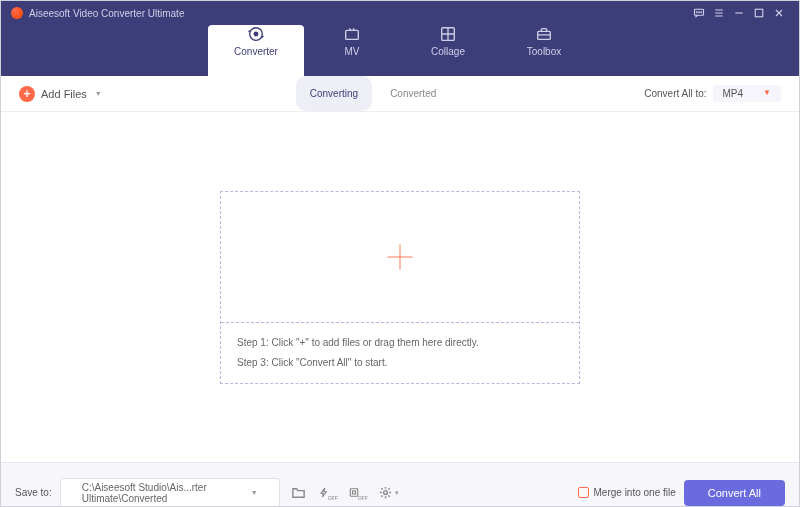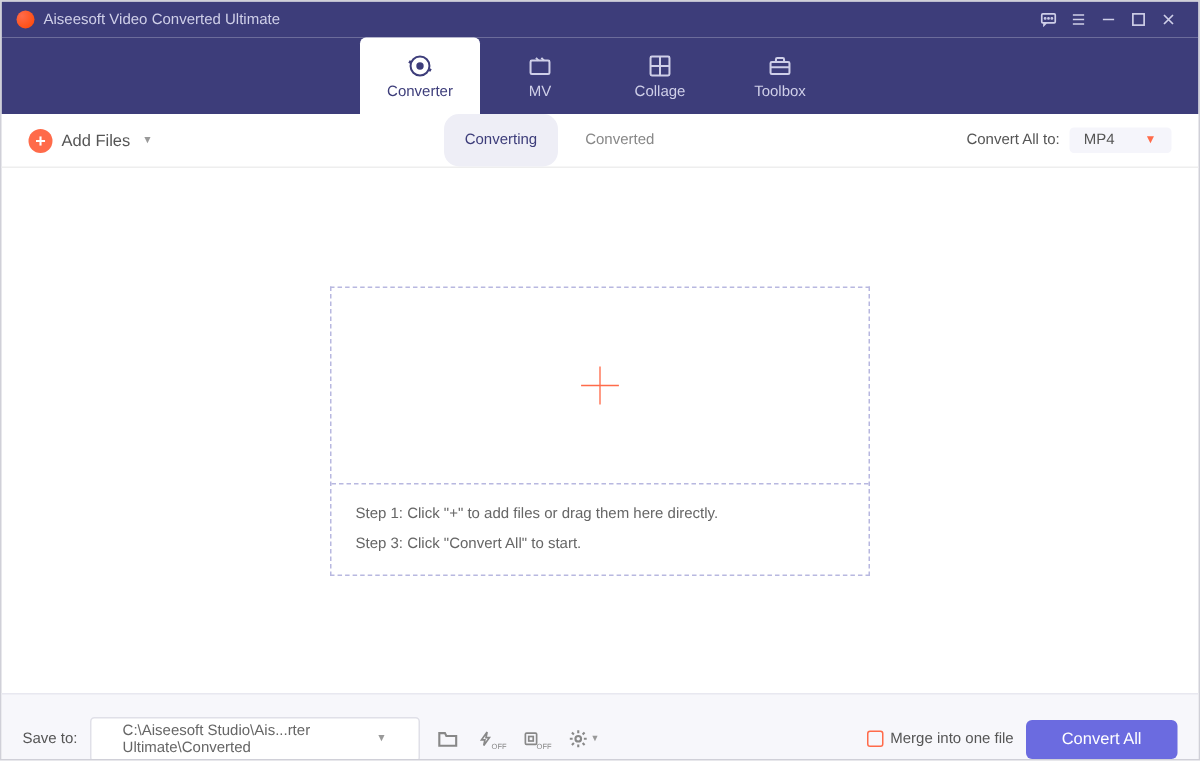--- a/index.html
+++ b/index.html
@@ -3,21 +3,21 @@
 <meta charset="utf-8">
 <style>
 *{margin:0;padding:0;box-sizing:border-box;font-family:Arial,sans-serif}
 body{width:800px;height:507px;background:#fff;overflow:hidden;border:1px solid #d0d0d8}
 .titlebar{height:24px;background:#3d3d7a;display:flex;align-items:center;padding:0 10px;color:#cfcfe8;font-size:10px}
 .titlebar .logo{width:12px;height:12px;border-radius:50%;background:radial-gradient(circle at 30% 30%,#ff6b4a,#ff4500);margin-right:6px}
 .titlebar .spacer{flex:1}
 .titlebar .winbtn{width:20px;height:20px;display:flex;align-items:center;justify-content:center;cursor:pointer;color:#cfcfe8}
 .titlebar svg{width:12px;height:12px;stroke:#cfcfe8;fill:none;stroke-width:1.5}
 .navbar{height:51px;background:#3d3d7a;display:flex;justify-content:center;gap:0}
-.navtab{width:80px;display:flex;flex-direction:column;align-items:center;justify-content:center;color:#cfcfe8;font-size:10px;cursor:pointer;gap:3px}
+.navtab{width:96px;display:flex;flex-direction:column;align-items:center;justify-content:flex-start;color:#cfcfe8;font-size:10px;cursor:pointer;gap:3px}
 .navtab.active{background:#fff;color:#3d3d7a;border-radius:4px 4px 0 0}
 .navtab svg{width:18px;height:18px;stroke:currentColor;fill:none;stroke-width:1.5}
 .toolbar{height:36px;display:flex;align-items:center;padding:0 18px;border-bottom:1px solid #eee}
 .addbtn{display:flex;align-items:center;gap:6px;font-size:11px;color:#555;cursor:pointer}
 .addbtn .plus{width:16px;height:16px;border-radius:50%;background:#ff6b4a;color:#fff;display:flex;align-items:center;justify-content:center;font-size:12px;font-weight:bold}
 .addbtn .drop{font-size:7px;color:#999;margin-left:2px}
 .toolbar .center{flex:1;display:flex;justify-content:center}
 .segbtn{display:flex;gap:4px}
 .segbtn span{padding:12px 14px;font-size:10px;color:#888;cursor:pointer;border-radius:10px}
 .segbtn span.active{background:#eeeef6;color:#3d3d7a}
@@ -39,21 +39,21 @@
 .footer .spacer{flex:1}
 .footer .merge{display:flex;align-items:flex-start;gap:5px;font-size:10px;color:#555;cursor:pointer}
 .footer .merge .cb{width:11px;height:11px;border:1.5px solid #ff6b4a;border-radius:2px}
 .footer .convertall{background:#6b6be0;color:#fff;border:none;padding:7px 24px;border-radius:4px;font-size:11px;cursor:pointer}
 </style>
 </head>
 <body>
 
 <div class="titlebar">
   <div class="logo"></div>
-  <span>Aiseesoft Video Converted Ultimate</span>
+  <span>Aiseesoft Video Converter Ultimate</span>
   <div class="spacer"></div>
   <div class="winbtn">
       <svg viewBox="0 0 16 16">
         <rect x="2" y="3" width="12" height="8" rx="1"></rect>
         <path d="M6 11l-2 2v-2"></path>
         <circle cx="5" cy="7" r="0.5" fill="#cfcfe8"></circle>
         <circle cx="8" cy="7" r="0.5" fill="#cfcfe8"></circle>
         <circle cx="11" cy="7" r="0.5" fill="#cfcfe8"></circle>
       </svg>
     </div>

